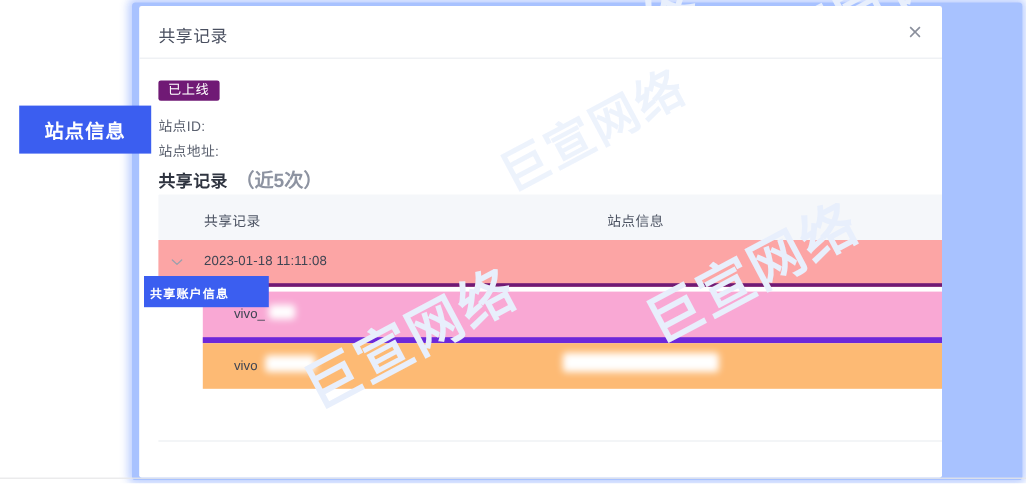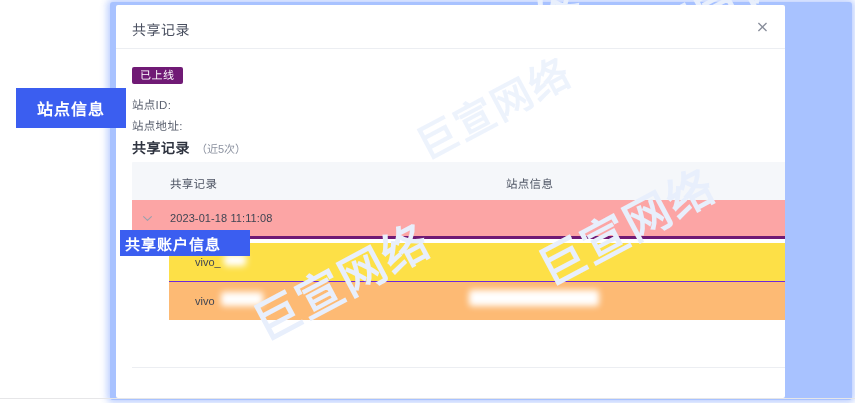--- a/index.html
+++ b/index.html
@@ -59,21 +59,21 @@
     letter-spacing:.3px;white-space:nowrap;
   }
   .info-line.l1{top:47px;}
   .info-line.l2{top:68px;}
 
   .section-title{
     position:absolute;left:16px;top:88px;
     font-size:14px;color:#2f3440;font-weight:bold;letter-spacing:.5px;
   }
   .section-sub{
-    font-size:11px;color:#8d93a1;font-weight:normal;margin-left:6px;
+    font-size:16px;color:#8d93a1;font-weight:bold;margin-left:6px;
     letter-spacing:0;
   }
 
   
   .tbl-outer{position:absolute;left:16px;top:113px;width:699px;}
   .tbl-head{
     height:38px;background:#f5f7fa;border-radius:1px;position:relative;
   }
   .th{
     position:absolute;top:13px;font-size:11.5px;color:#4d5463;letter-spacing:.3px;
@@ -93,21 +93,21 @@
     position:absolute;left:38px;top:12px;font-size:11px;color:#3f4553;
     letter-spacing:.1px;font-variant-numeric:tabular-nums;
   }
 
   
   .tbl-nested{position:absolute;left:37px;top:4px;width:659px;}
   .n-head{height:34px;background:#f5f7fa;position:relative;}
   .n-th{position:absolute;top:11px;font-size:11px;color:#4d5463;letter-spacing:.3px;}
   .n-th-name{left:26px;}
   .n-th-id{left:337px;}
-  .n-row{position:relative;height:38px;background:#fde047;border-bottom:1px solid #6d28d9;}
+  .n-row{position:relative;height:38px;background:#f9a8d4;border-bottom:5px solid #6d28d9;}
   .n-row.alt{background:#fdba74;border-bottom:none;}
   .n-cell-name{
     position:absolute;left:26px;top:13px;font-size:11px;color:#3f4553;
   }
   
   .redact{
     position:absolute;background:#ffffff;filter:blur(3px);border-radius:3px;
   }
 
   .body-rule{
@@ -125,21 +125,21 @@
   .wm-layer{position:absolute;inset:0;overflow:hidden;z-index:2;pointer-events:none;}
   .wm-layer-top{position:absolute;inset:0;overflow:hidden;z-index:6;pointer-events:none;}
 
   
   .callout{
     position:absolute;background:#3b5ef0;color:#ffffff;font-weight:bold;
     letter-spacing:1px;z-index:20;display:flex;align-items:center;
     justify-content:center;box-sizing:border-box;
   }
   #callout-site{left:0px;top:88px;width:110px;height:40px;font-size:16px;margin-left:16px;}
-  #callout-acct{left:120px;top:230px;width:130px;height:26px;font-size:15px;
+  #callout-acct{left:120px;top:230px;width:104px;height:26px;font-size:10px;
     justify-content:flex-start;padding-left:5px;}
 </style>
 </head>
 <body>
 
 <div id="root">
 
   <div class="wm-layer">
     <div class="wm" style="left:145px;top:155px;font-size:46px;">巨宣网络</div>
     <div class="wm" style="left:395px;top:60px;font-size:46px;">巨宣网络</div>

